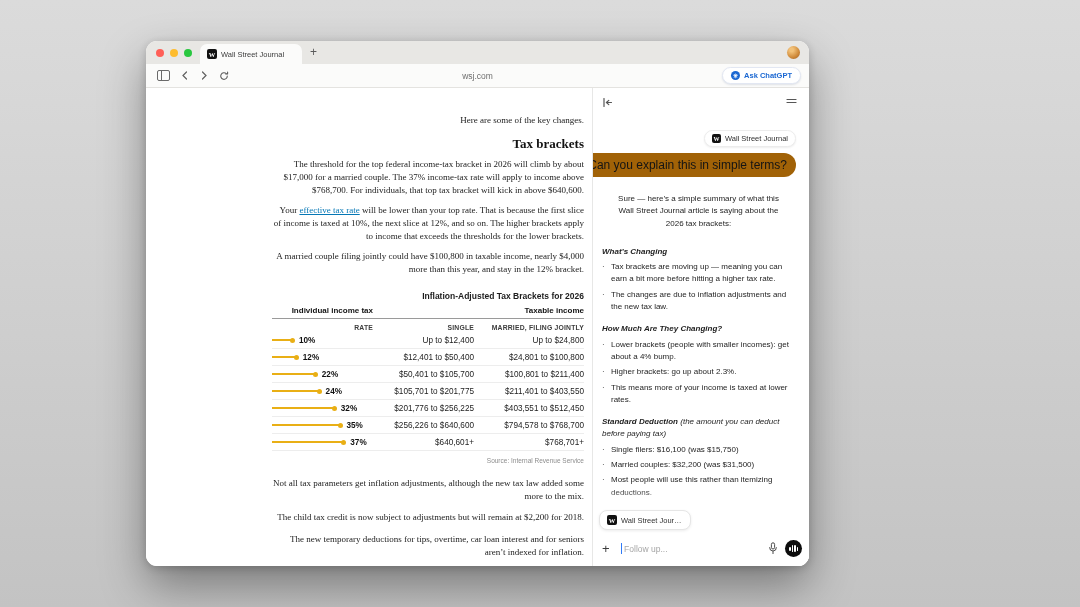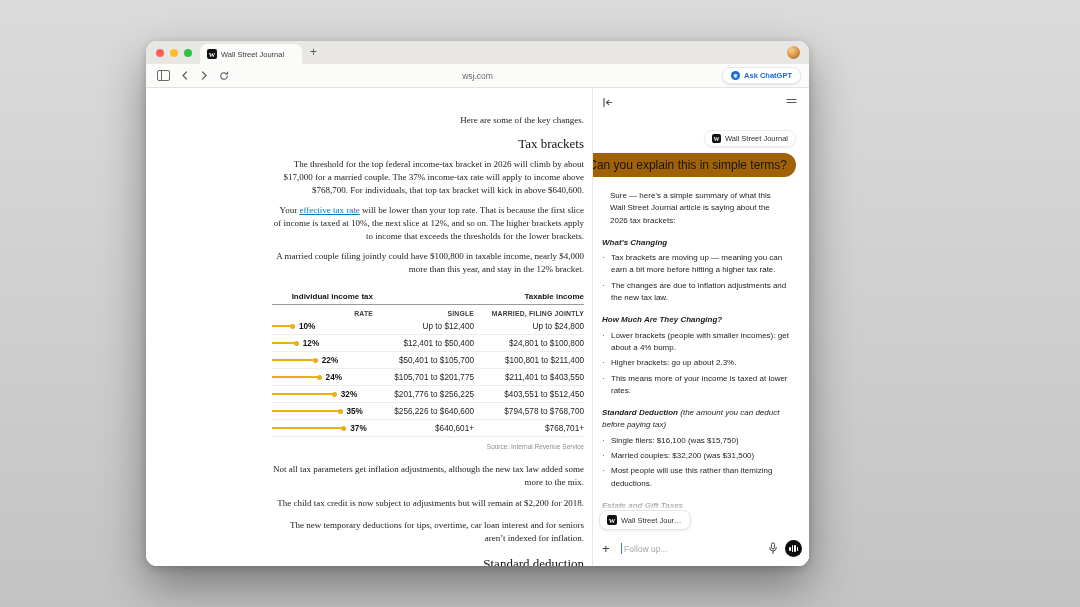--- a/index.html
+++ b/index.html
@@ -34,21 +34,21 @@
            background:#fff;border:1px solid #e2e7f2;border-radius:999px;padding:0 8px;
            box-shadow:0 1px 2px rgba(20,40,90,.12);font-size:7.5px;font-weight:700;color:#1a67d2;z-index:3;}
   .gpt-logo{width:9px;height:9px;border-radius:50%;background:#1a67d2;color:#fff;font-size:6px;
             display:flex;align-items:center;justify-content:center;}
   
   .content{flex:1;display:flex;min-height:0;background:#fff;}
   .article{flex:1;position:relative;overflow:hidden;font-family:"Liberation Serif",serif;color:#222;}
   .article-inner{position:absolute;left:126px;top:16px;width:312px;text-align:right;}
   .a-p{font-size:9px;line-height:13px;margin:7px 0 0 0;}
   .a-intro{margin-top:10px;}
-  .a-h1{font-size:13px;line-height:15px;font-weight:normal;color:#121212;margin:9px 0 0 0;}
+  .a-h1{font-size:13px;line-height:15px;font-weight:bold;color:#121212;margin:9px 0 0 0;}
   .a-h1.second{margin-top:11px;}
   .a-link{color:#0577b5;text-decoration:underline;cursor:pointer;}
   
   .tbl{margin-top:15px;font-family:"Liberation Sans",sans-serif;color:#1c1c1c;}
   .tbl-title{font-size:8.5px;font-weight:bold;line-height:11px;}
   .tbl-groups{display:grid;grid-template-columns:101px 101px 110px;margin-top:3px;padding-bottom:2px;
               border-bottom:1px solid #9a9a9a;font-size:8px;font-weight:600;color:#141414;line-height:11px;}
   .tbl-head{display:grid;grid-template-columns:101px 101px 110px;margin-top:4px;
             font-size:6.8px;font-weight:700;letter-spacing:.2px;color:#3c3c3c;line-height:9px;white-space:nowrap;}
   .tbl-row{display:grid;grid-template-columns:101px 101px 110px;align-items:center;height:16px;
@@ -65,21 +65,21 @@
   .messages{position:absolute;top:30px;bottom:0;left:0;right:0;padding:0 13px 0 9px;overflow:hidden;}
   .chip-row{display:flex;justify-content:flex-end;margin-top:12px;}
   .chip{display:flex;align-items:center;gap:4px;border:1px solid #ececec;border-radius:9px;background:#fff;
         padding:3px 7px;font-size:7.5px;color:#2f2f2f;box-shadow:0 1px 2px rgba(0,0,0,.07);white-space:nowrap;}
   .chip .wsj-mark{width:9px;height:9px;font-size:6px;}
   .bubble-row{display:flex;justify-content:flex-end;margin-top:6px;}
   .bubble{background:#a16207;border-radius:13px;padding:5px 9px;font-size:12px;color:#141414;white-space:nowrap;}
   .assistant{margin-top:13px;width:193px;font-size:8px;line-height:12.3px;color:#1e1e1e;}
   .as-h{font-weight:700;margin:10px 0 0 0;font-style:italic;}
   .as-h .note{font-weight:400;}
-  .as-p{margin:8px;}
+  .as-p{margin:16px;text-align:center;}
   .as-ul{list-style:none;margin:3px 0 0 0;padding:0;}
   .as-ul li{display:flex;gap:5px;margin-top:3px;}
   .as-ul .dot{flex:none;width:4px;color:#555;}
   
   .chat-bottom{position:absolute;left:0;right:0;bottom:0;height:78px;z-index:5;
                background:linear-gradient(180deg,rgba(255,255,255,0) 0%,#fff 34%);}
   .ctx-chip{position:absolute;left:6px;bottom:36px;display:flex;align-items:center;gap:4px;
             border:1px solid #e6e6e6;border-radius:8px;background:#fff;padding:4px 7px;
             box-shadow:0 1px 3px rgba(0,0,0,.08);font-size:7.5px;color:#333;}
   .ctx-chip .label{max-width:62px;overflow:hidden;white-space:nowrap;text-overflow:ellipsis;}
@@ -136,20 +136,21 @@
 
       <div class="article">
         <div class="article-inner">
           <p class="a-p a-intro">Here are some of the key changes.</p>
           <h1 class="a-h1">Tax brackets</h1>
           <p class="a-p">The threshold for the top federal income-tax bracket in 2026 will climb by about $17,000 for a married couple. The 37% income-tax rate will apply to income above $768,700. For individuals, that top tax bracket will kick in above $640,600.</p>
           <p class="a-p"><span>Your </span><span class="a-link">effective tax rate</span><span> will be lower than your top rate. That is because the first slice of income is taxed at 10%, the next slice at 12%, and so on. The higher brackets apply to income that exceeds the thresholds for the lower brackets.</span></p>
           <p class="a-p">A married couple filing jointly could have $100,800 in taxable income, nearly $4,000 more than this year, and stay in the 12% bracket.</p>
 
           <div class="tbl">
+            <div class="tbl-title">Inflation-Adjusted Tax Brackets for 2026</div>
             <div class="tbl-groups">
               <span>Individual income tax</span>
               <span></span>
               <span>Taxable income</span>
             </div>
             <div class="tbl-head">
               <span>RATE</span>
               <span>SINGLE</span>
               <span>MARRIED, FILING JOINTLY</span>
             </div>

